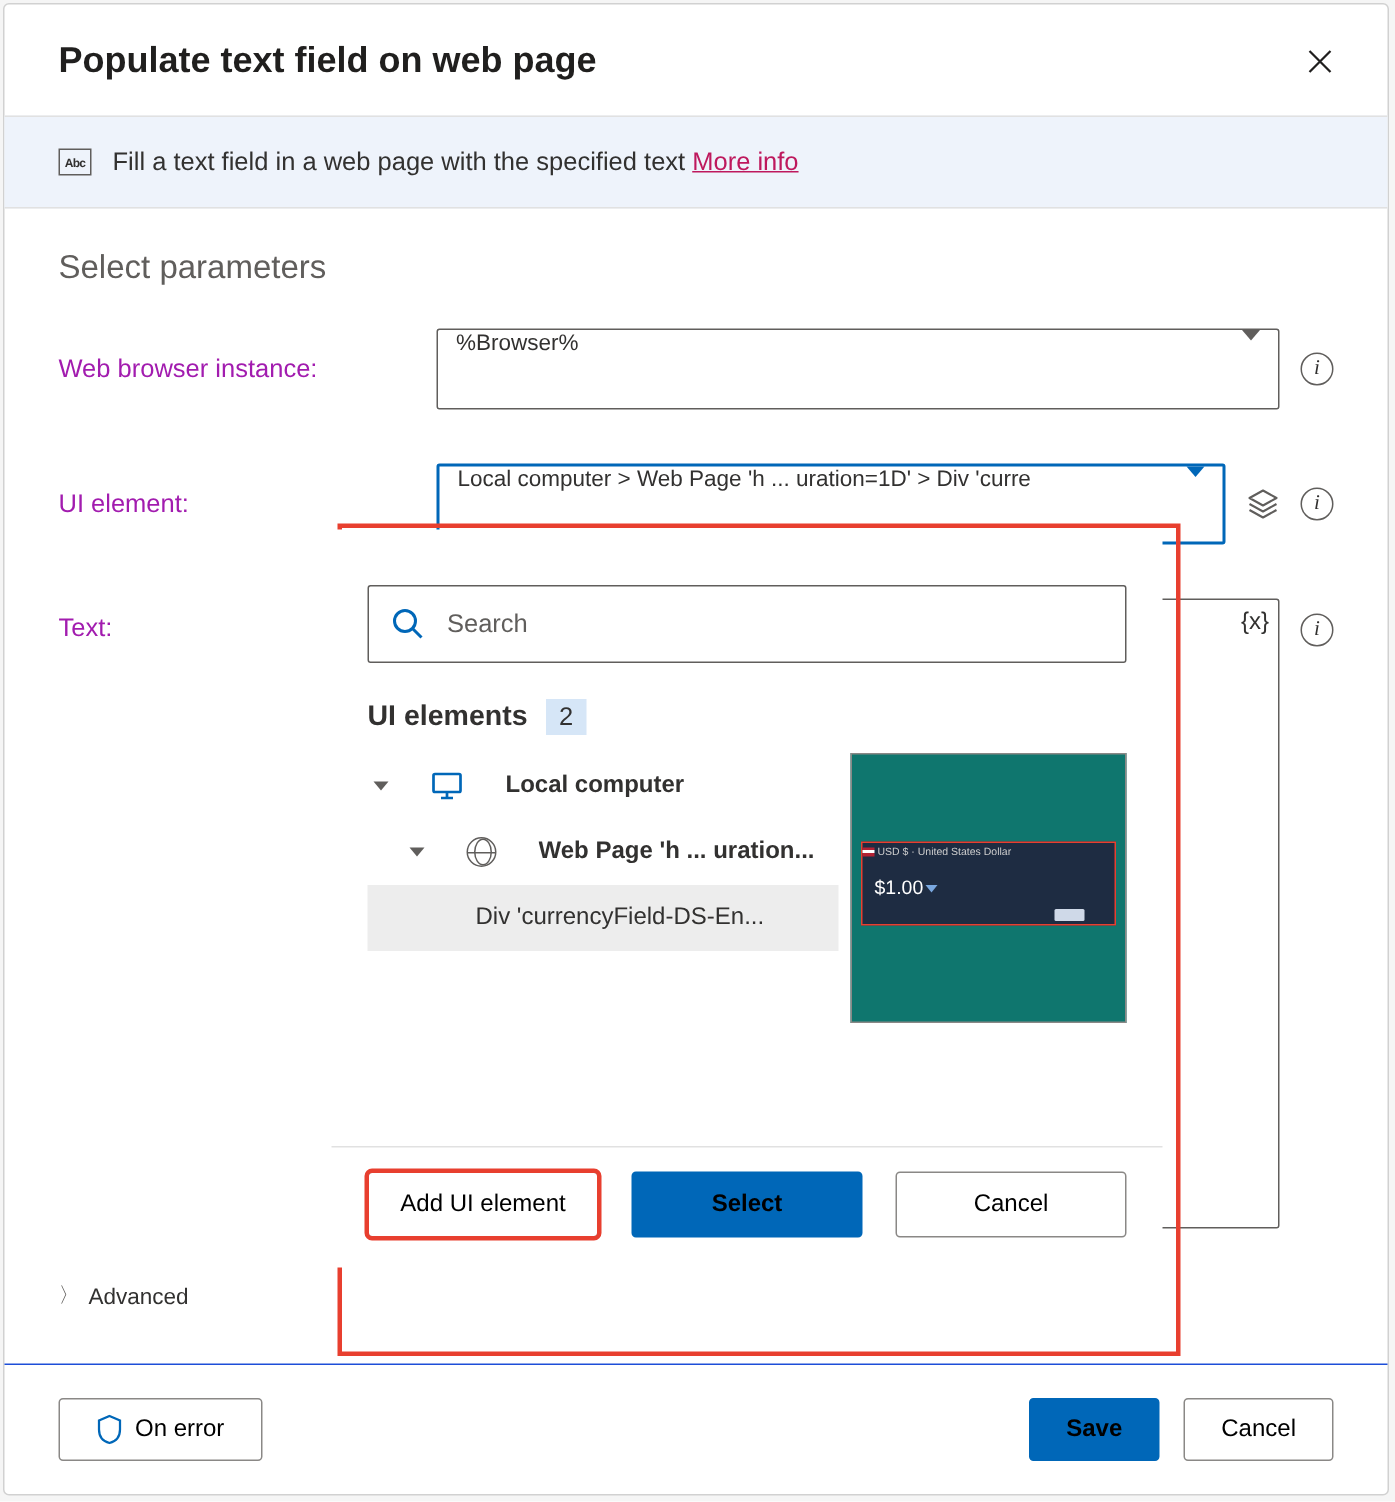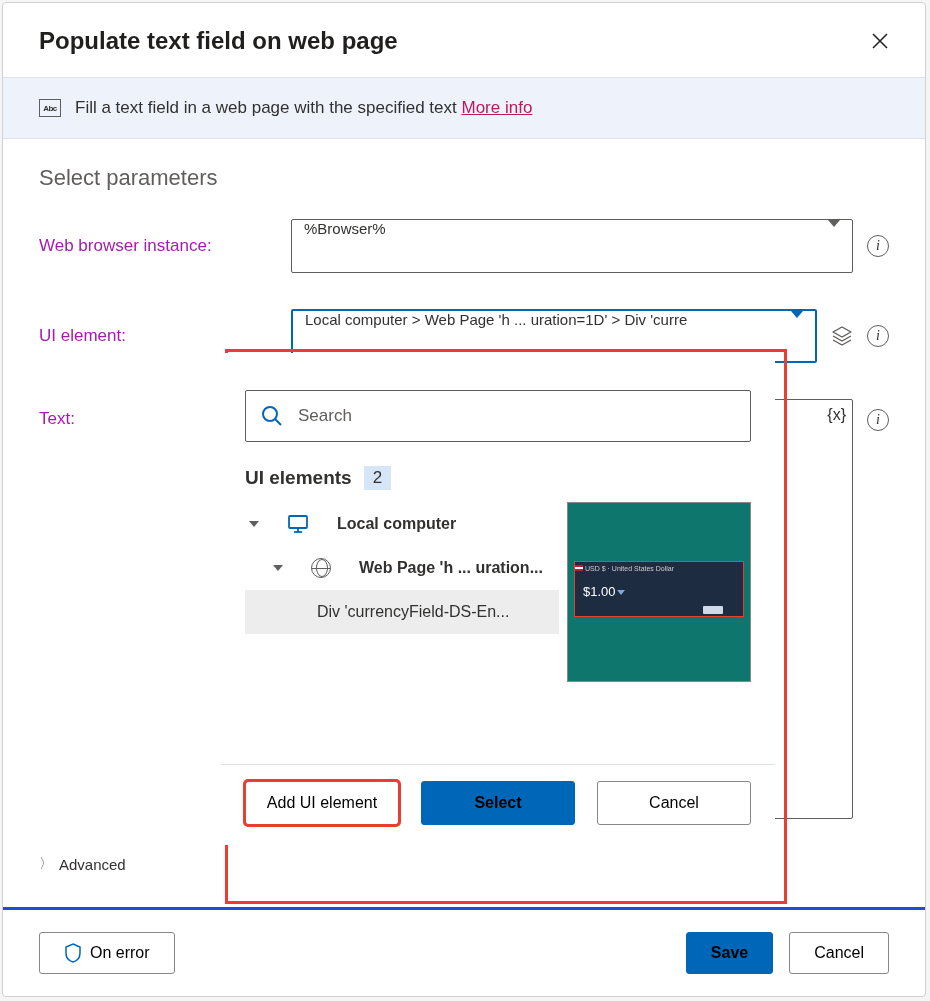--- a/index.html
+++ b/index.html
@@ -133,21 +133,21 @@
   .advanced-row {
     display: flex;
     align-items: center;
     gap: 6px;
     margin-top: 10px;
     margin-bottom: 10px;
     cursor: pointer;
   }
   .adv-chevron { color: #605e5c; font-size: 14px;}
   .footer {
-    border-top: 3px solid #1d4ed8;
+    border-top: 1px solid #1d4ed8;
     padding: 22px 36px;
     display: flex;
     align-items: flex-start;
     justify-content: space-between;
   }
   .btn {
     height: 42px;
     padding: 0 24px;
     border-radius: 3px;
     font-size: 16px;

